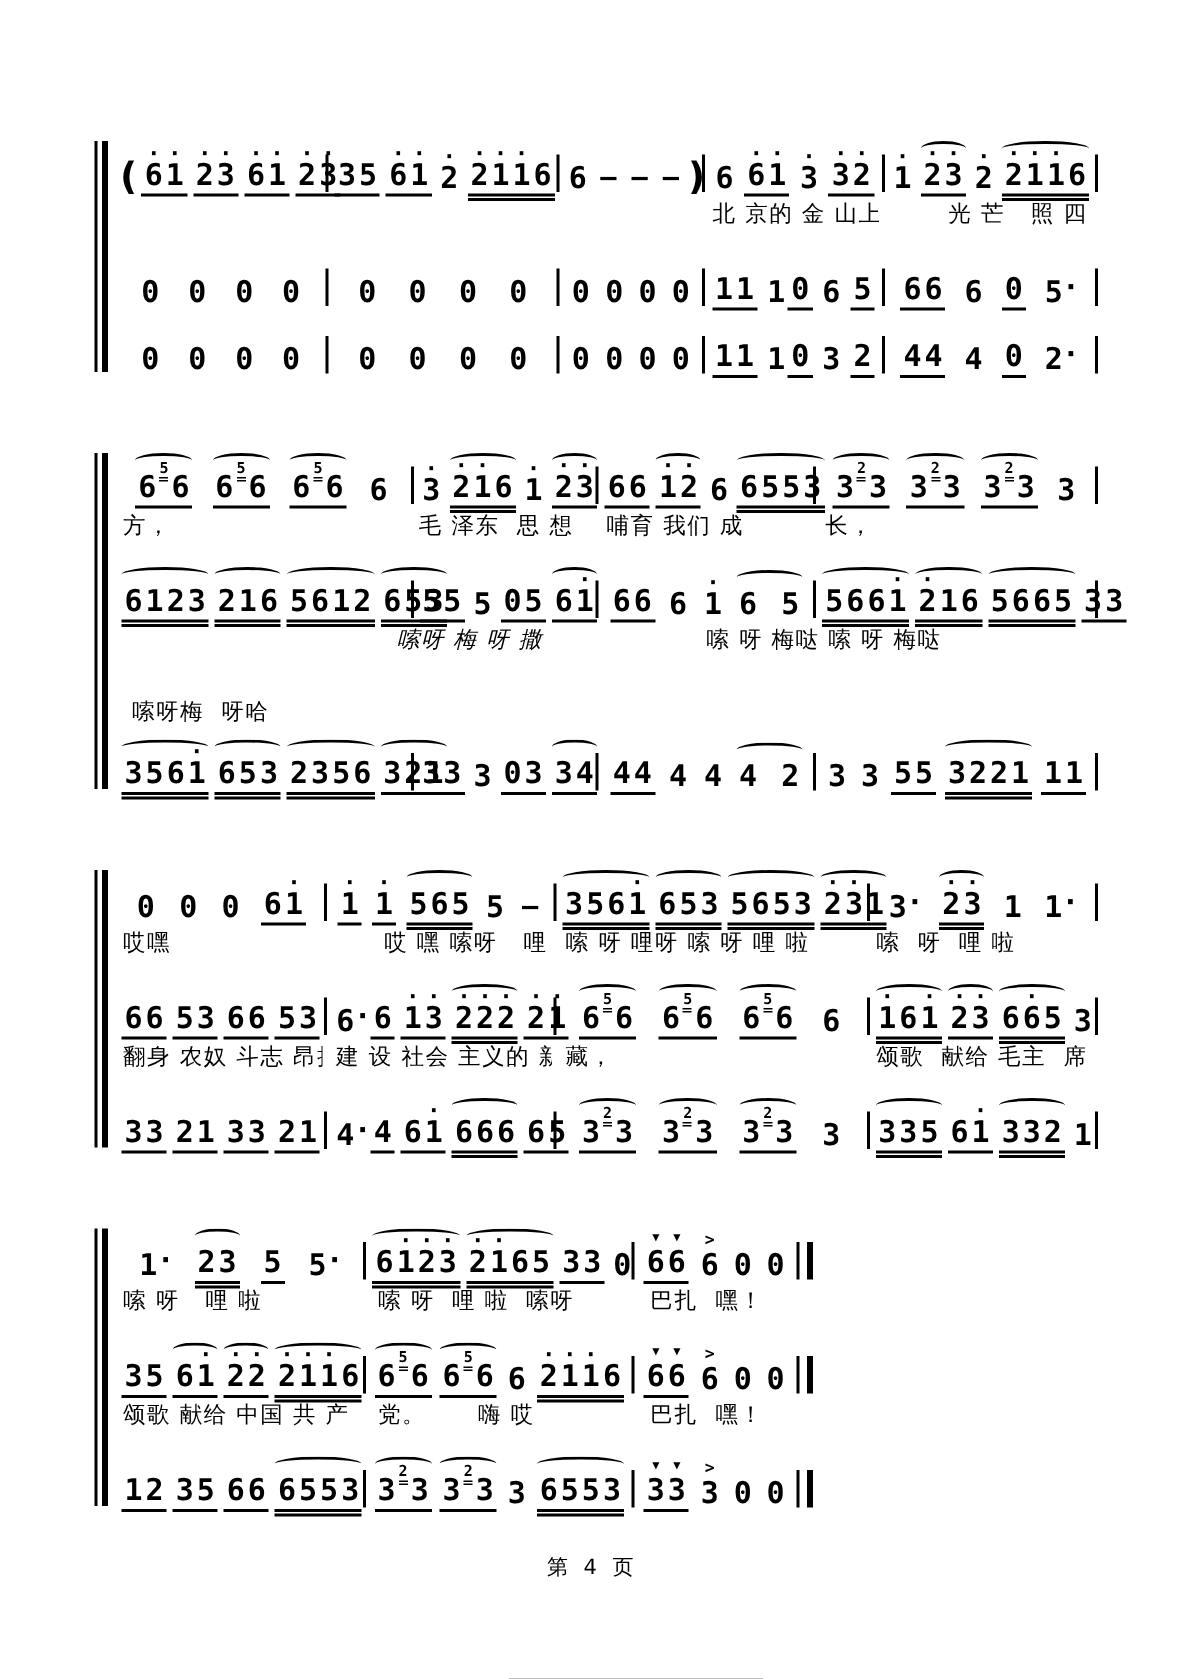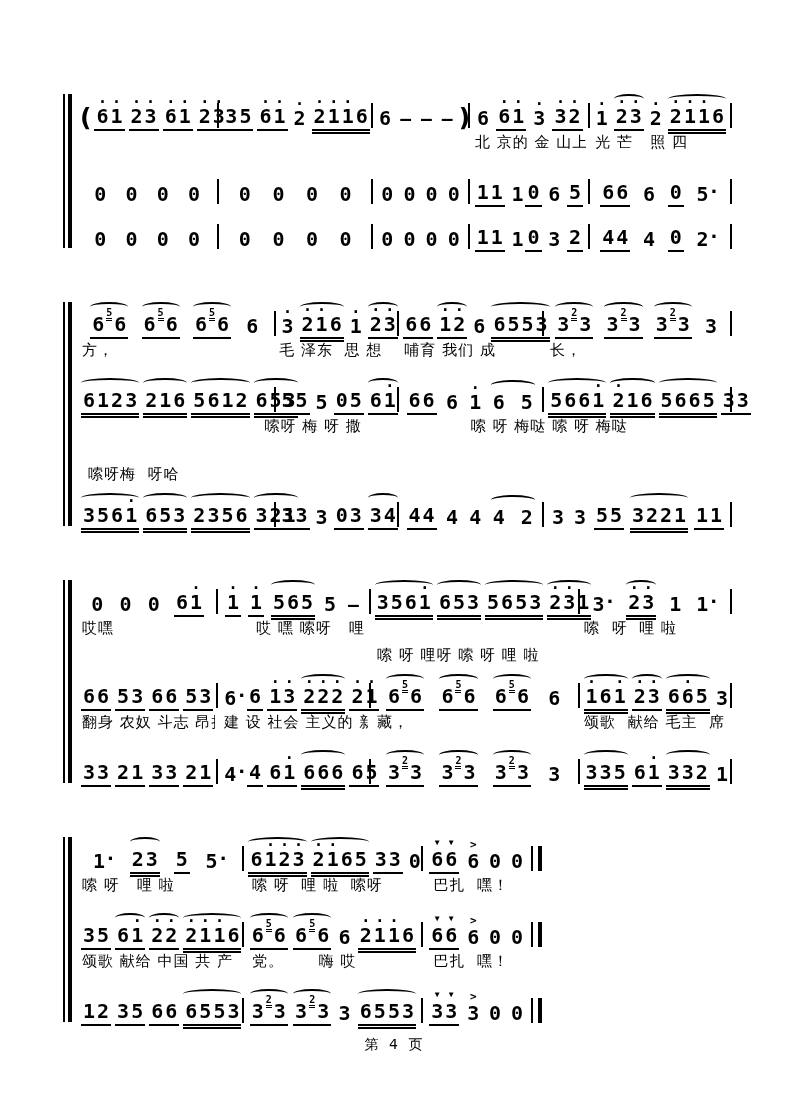--- a/index.html
+++ b/index.html
@@ -169,21 +169,21 @@
         </div>
         <div class="lrow">
           <span class="lcell" style="flex-grow: 12;"></span>
           <span class="bar ghost"></span>
           <span class="lcell" style="flex-grow: 13;"></span>
           <span class="bar ghost"></span>
           <span class="lcell" style="flex-grow: 8;"></span>
           <span class="bar ghost"></span>
           <span class="lcell" style="flex-grow: 10; text-align: right;">北 京的 金 山上</span>
           <span class="bar ghost"></span>
-          <span class="lcell" style="flex-grow: 12;">光 芒   照 四</span>
+          <span class="lcell" style="flex-grow: 12; text-align: right;">光 芒   照 四</span>
           <span class="bar ghost"></span>
         </div>
         <div class="mrow">
           <span class="measure" style="flex-grow: 12;">
             <span class="grp">
               <span class="seg">
                 <span class="nc">0</span>
               </span>
             </span>
             <span class="grp">
@@ -667,21 +667,21 @@
                 <span class="nc">3</span>
               </span>
             </span>
           </span>
           <span class="bar"></span>
         </div>
         <div class="lrow">
           <span class="bar ghost"></span>
           <span class="lcell" style="flex-grow: 11; margin-top: 48px;">嗦呀梅  呀哈</span>
           <span class="bar ghost"></span>
-          <span class="lcell" style="flex-grow: 13;">嗦呀 梅 呀 撒</span>
+          <span class="lcell" style="flex-grow: 13; font-style: italic;">嗦呀 梅 呀 撒</span>
           <span class="bar ghost"></span>
           <span class="lcell" style="flex-grow: 17;">嗦 呀 梅哒 嗦 呀 梅哒</span>
           <span class="bar ghost"></span>
         </div>
         <div class="mrow">
           <span class="measure" style="flex-grow: 18;">
             <span class="grp arc">
               <span class="seg u2">
                 <span class="nc">3</span>
                 <span class="nc">5</span>
@@ -910,21 +910,21 @@
               </span>
             </span>
           </span>
           <span class="bar"></span>
         </div>
         <div class="lrow">
           <span class="lcell" style="flex-grow: 12;">哎嘿</span>
           <span class="bar ghost"></span>
           <span class="lcell" style="flex-grow: 13; text-align: right;">哎 嘿 嗦呀   哩</span>
           <span class="bar ghost"></span>
-          <span class="lcell" style="flex-grow: 18; margin-top: 27px;">嗦 呀 哩呀 嗦 呀 哩 啦</span>
+          <span class="lcell" style="flex-grow: 18;">嗦 呀 哩呀 嗦 呀 哩 啦</span>
           <span class="bar ghost"></span>
           <span class="lcell" style="flex-grow: 13;">嗦  呀  哩 啦</span>
           <span class="bar ghost"></span>
         </div>
         <div class="mrow">
           <span class="measure" style="flex-grow: 12;">
             <span class="grp">
               <span class="seg u1">
                 <span class="nc">6</span>
                 <span class="nc">6</span>

